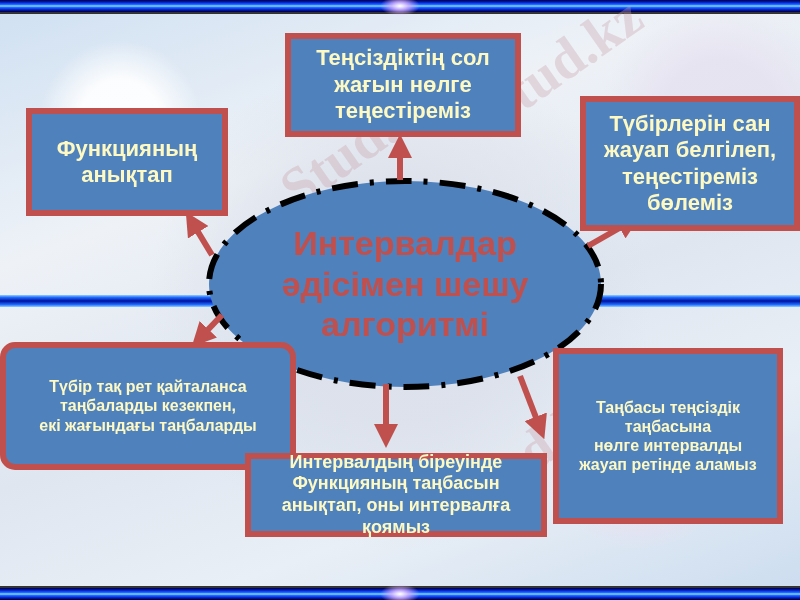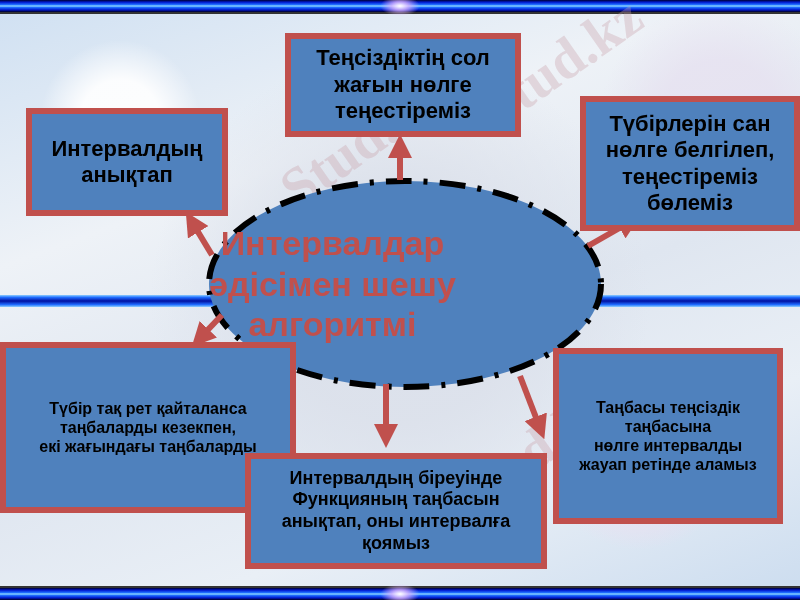--- a/index.html
+++ b/index.html
@@ -26,37 +26,37 @@
       background: radial-gradient(ellipse at center, rgba(255,255,255,1) 0, rgba(220,180,255,0.8) 30%, transparent 70%);
     }
     .band-mid {
       position: absolute; left: 0; width: 800px; top: 295px; height: 12px;
       background: linear-gradient(to bottom, #8fd0ff 0%, #1f6cff 20%, #0010a0 50%, #1f6cff 80%, #8fd0ff 100%);
     }
     .box {
       position: absolute; box-sizing: border-box;
       background: #4f81bd; border: 6px solid #c0504d;
       display: flex; align-items: center; justify-content: center; text-align: center;
-      color: #000000; font-weight: bold; line-height: 1.2;
+      color: #fef9c3; font-weight: bold; line-height: 1.2;
     }
     .box .t { display: block; white-space: nowrap; }
     #box-top { left: 285px; top: 33px; width: 236px; height: 104px; font-size: 22px; }
     #box-left { left: 26px; top: 108px; width: 202px; height: 108px; font-size: 22px; }
     #box-right { left: 580px; top: 96px; width: 220px; height: 135px; font-size: 22px; }
-    #box-bl { left: 0; top: 342px; width: 296px; height: 171px; font-size: 16px; }
+    #box-bl { left: 0; top: 342px; width: 296px; height: 128px; font-size: 16px; border-radius: 15px; }
     #box-br { left: 553px; top: 348px; width: 230px; height: 176px; font-size: 16px; }
-    #box-bottom { left: 245px; top: 453px; width: 302px; height: 116px; font-size: 18px; }
+    #box-bottom { left: 245px; top: 453px; width: 302px; height: 84px; font-size: 18px; }
     .ellipse {
       position: absolute; left: 209px; top: 181px; width: 392px; height: 206px;
       border-radius: 50%; background: #4f81bd;
     }
     .ellipse-border { position: absolute; left: 205px; top: 177px; width: 400px; height: 214px; }
     .ellipse-text {
       position: absolute; left: 209px; top: 181px; width: 392px; height: 206px;
-      display: flex; align-items: center; justify-content: flex-start; text-align: center;
+      display: flex; align-items: center; justify-content: center; text-align: center;
       color: #c0504d; font-weight: bold; font-size: 34px; line-height: 1.2;
     }
     .arrows { position: absolute; left: 0; top: 0; width: 800px; height: 600px; pointer-events: none; }
     .watermark {
       position: absolute; color: rgba(200,160,170,0.35); font-family: "Liberation Serif", serif;
       font-size: 56px; font-weight: bold; transform: rotate(-35deg); white-space: nowrap;
     }
   </style>
 </head>
 <body>
@@ -104,29 +104,29 @@
 <div class="box" id="box-top">
   <div>
     <span class="t">Теңсіздіктің сол</span>
     <span class="t">жағын нөлге</span>
     <span class="t">теңестіреміз</span>
   </div>
 </div>
 
 <div class="box" id="box-left">
   <div>
-    <span class="t">Интервалдың</span>
+    <span class="t">Функцияның</span>
     <span class="t">анықтап</span>
   </div>
 </div>
 
 <div class="box" id="box-right">
   <div>
     <span class="t">Түбірлерін сан</span>
-    <span class="t">нөлге белгілеп,</span>
+    <span class="t">жауап белгілеп,</span>
     <span class="t">теңестіреміз</span>
     <span class="t">бөлеміз</span>
   </div>
 </div>
 
 <div class="box" id="box-bl">
   <div>
     <span class="t">Түбір тақ рет қайталанса</span>
     <span class="t">таңбаларды кезекпен,</span>
     <span class="t">екі жағындағы таңбаларды</span>

